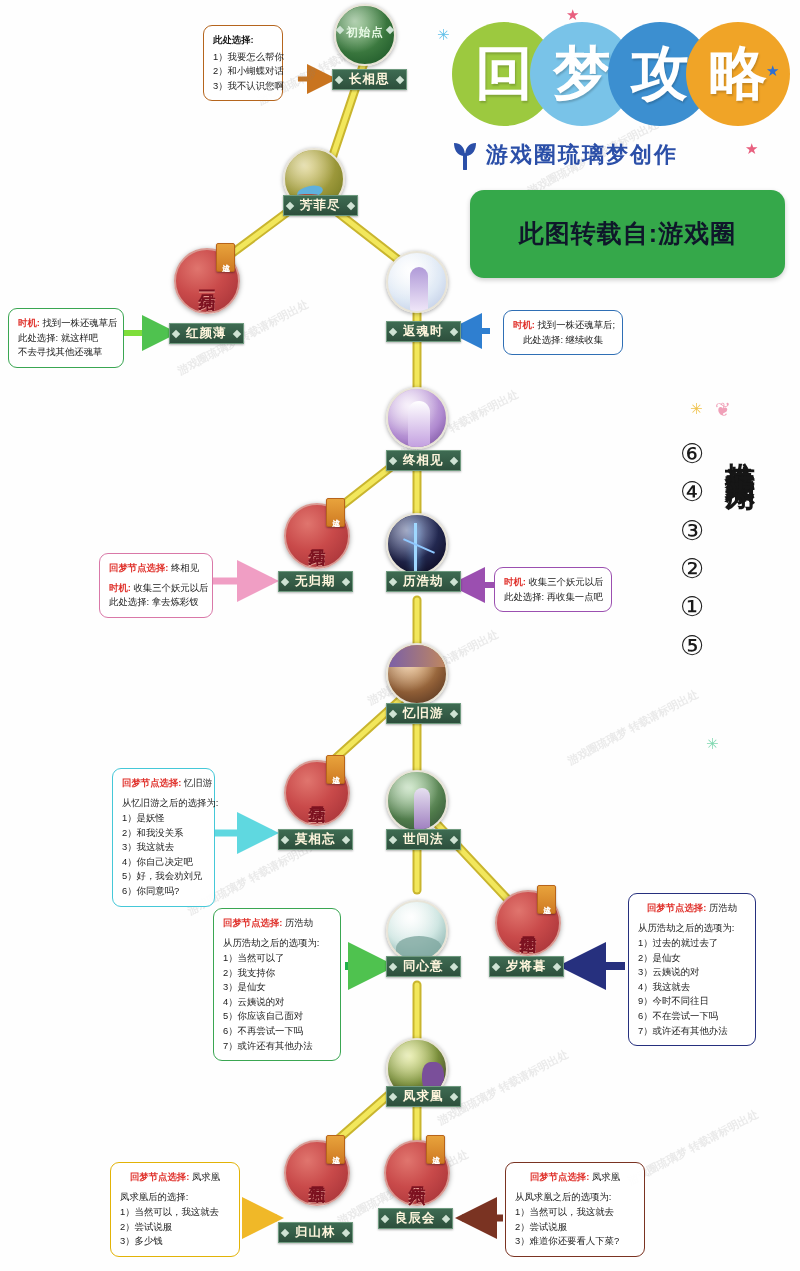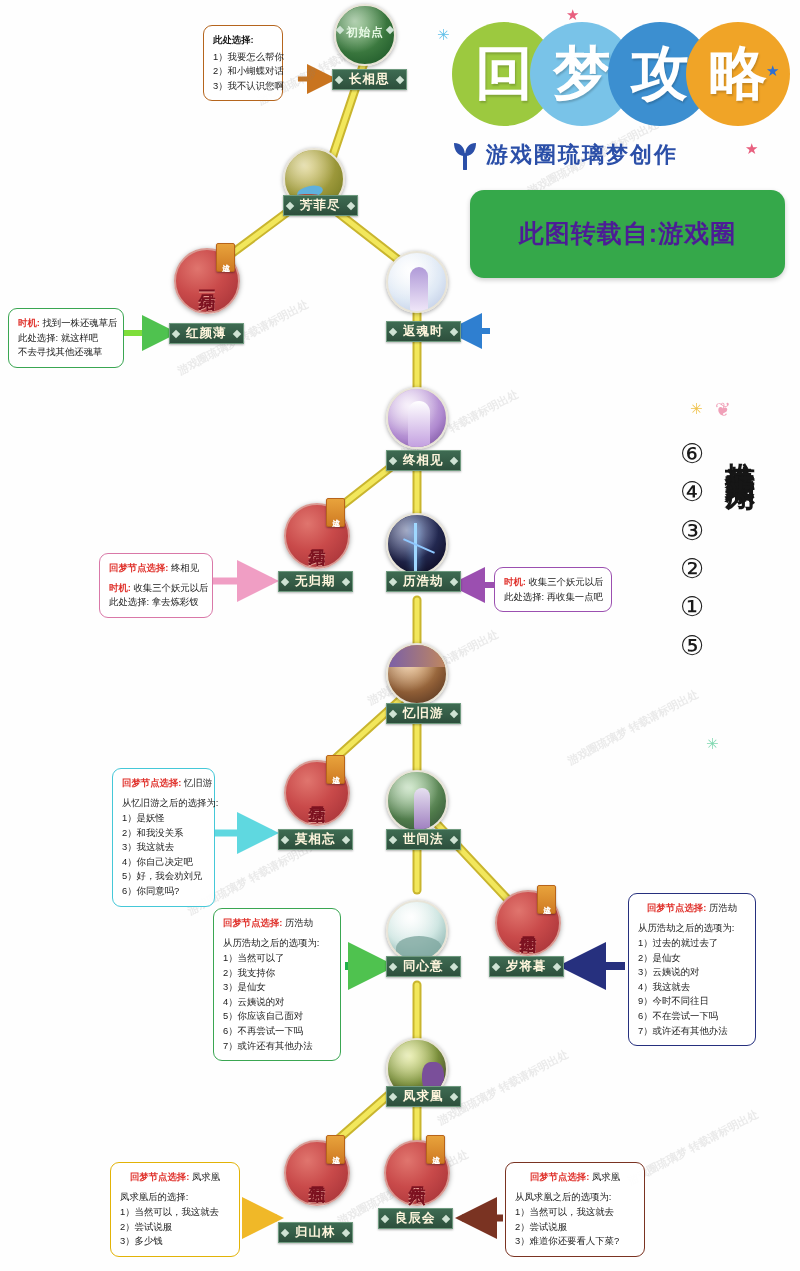--- a/index.html
+++ b/index.html
@@ -93,21 +93,21 @@
   #logo{ position:absolute; left:452px; top:22px; width:340px; height:124px; }
   .lcirc{ position:absolute; top:0; width:104px; height:104px; border-radius:50%;
           display:flex; align-items:center; justify-content:center;
           color:#fff; font-size:58px; font-weight:bold; font-family:"DejaVu Sans",sans-serif;
           text-shadow:1px 2px 2px rgba(0,0,0,.18); }
   #brandline{ position:absolute; left:452px; top:140px; width:340px;
               display:flex; align-items:center; gap:8px; }
   #brandline .btxt{ color:#2b4fa8; font-size:22px; font-weight:bold; letter-spacing:2px; }
   #greenbox{
     position:absolute; left:470px; top:190px; width:315px; height:88px;
-    background:#35a84a; border-radius:14px; color:#4c1d95;
+    background:#35a84a; border-radius:14px; color:#0f172a;
     display:flex; flex-direction:column; align-items:center; justify-content:center;
     font-size:25px; font-weight:bold; line-height:1.25; letter-spacing:1px;
     box-shadow:0 2px 5px rgba(0,0,0,.2);
   }
 
   
   #order{ position:absolute; left:672px; top:435px; width:110px; height:280px; }
   #order .nums{ position:absolute; left:0; top:0; width:40px;
                 display:flex; flex-direction:column; align-items:center;
                 font-size:27px; color:#1a1a1a; line-height:1.42; }
@@ -382,20 +382,25 @@
     </ol>
   </div>
 
   <div class="callout c-green" style="left:8px;top:308px;width:116px;">
     <div class="ln"><span class="redk">时机:</span>
       <span>找到一株还魂草后</span></div>
     <div class="ln">此处选择: 就这样吧</div>
     <div class="ln">不去寻找其他还魂草</div>
   </div>
 
+  <div class="callout c-blue" style="left:503px;top:310px;width:120px;">
+    <div class="ln"><span class="redk">时机:</span>
+      <span>找到一株还魂草后;</span></div>
+    <div class="ln" style="text-align:center;">此处选择: 继续收集</div>
+  </div>
 
   <div class="callout c-pink" style="left:99px;top:553px;width:114px;">
     <div class="ln"><span class="redk">回梦节点选择:</span>
       <span>终相见</span></div>
     <div class="ln sub"><span class="redk">时机:</span>
       <span>收集三个妖元以后</span></div>
     <div class="ln">此处选择: 拿去炼彩钗</div>
   </div>
 
   <div class="callout c-purple" style="left:494px;top:567px;width:118px;">

